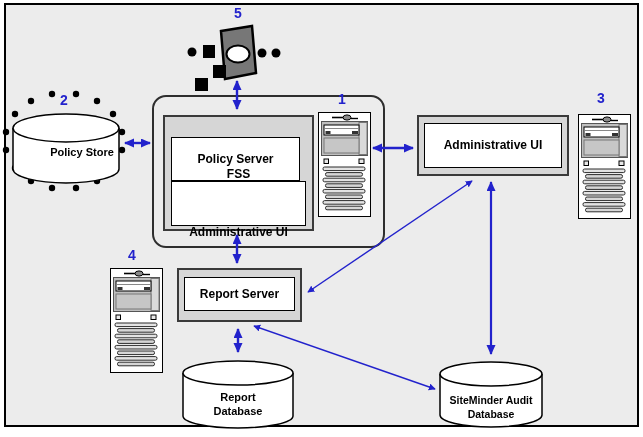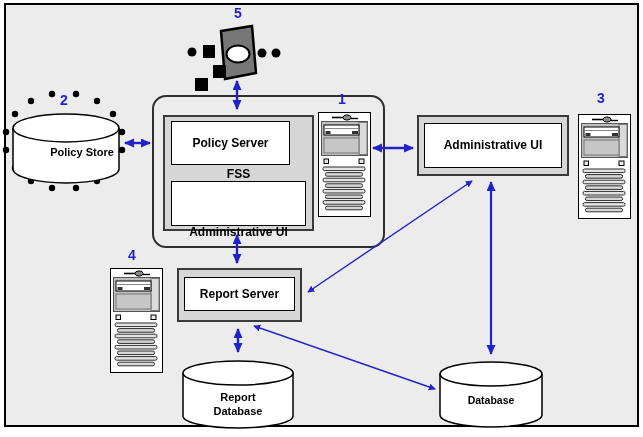--- a/index.html
+++ b/index.html
@@ -25,21 +25,21 @@
 
 <div class="stage">
 
   <div class="frame"></div>
 
   <div class="boxes">
 
     <div class="container-group"></div>
 
     <div class="panel" style="left:163px;top:115px;width:151px;height:116px;">
-      <div class="whitebox" style="left:6px;top:4px;width:119px;height:44px;">
+      <div class="whitebox" style="left:6px;top:20px;width:129px;height:44px;">
         <span>Policy Server</span>
       </div>
       <div class="whitebox" style="left:6px;top:64px;width:135px;height:45px;flex-direction:column;gap:43px;">
         <span>FSS</span>
         <span>Administrative UI</span>
       </div>
     </div>
 
     <div class="panel" style="left:417px;top:115px;width:152px;height:61px;">
       <div class="whitebox" style="left:5px;top:6px;width:138px;height:45px;">
@@ -59,20 +59,21 @@
   <div class="marker" style="left:590px;top:90px;">3</div>
   <div class="marker" style="left:121px;top:247px;">4</div>
   <div class="marker" style="left:227px;top:5px;">5</div>
 
   <div class="cyl-label" style="left:32px;top:145px;width:100px;">Policy Store</div>
   <div class="cyl-label" style="left:185px;top:390px;width:106px;">
     <span style="display:block">Report</span>
     <span style="display:block">Database</span>
   </div>
   <div class="cyl-label" style="left:438px;top:393px;width:106px;font-size:10.5px;">
+    <span style="display:block">SiteMinder Audit</span>
     <span style="display:block">Database</span>
   </div>
 
   <svg class="art" viewBox="0 0 643 437">
     <defs>
       <marker id="ah" markerWidth="8" markerHeight="8" refX="6.2" refY="3.5" orient="auto-start-reverse" markerUnits="userSpaceOnUse">
         <path d="M0,0 L7,3.5 L0,7 Z" fill="#2222CC"></path>
       </marker>
       <marker id="ahBig" markerWidth="12" markerHeight="10" refX="9" refY="4.5" orient="auto-start-reverse" markerUnits="userSpaceOnUse">
         <path d="M0,0 L10,4.5 L0,9 Z" fill="#2222CC"></path>

